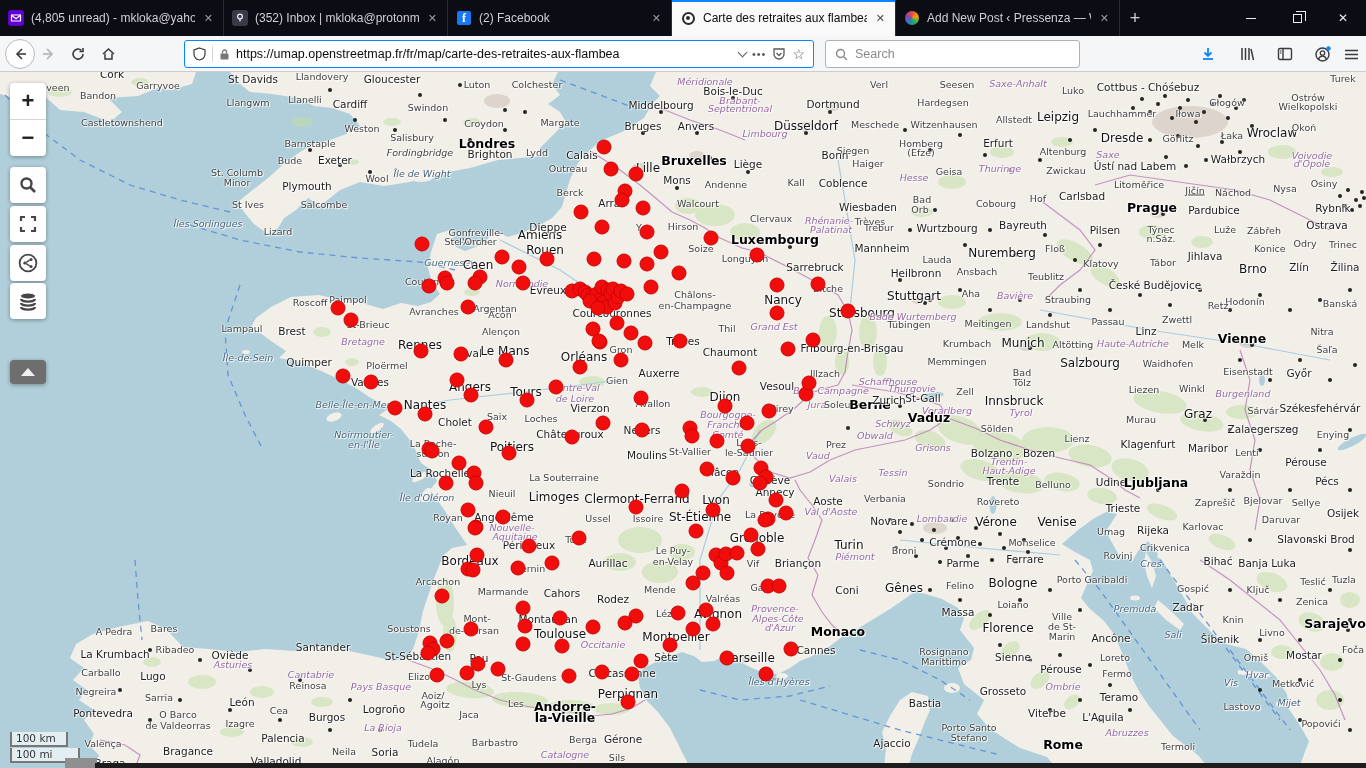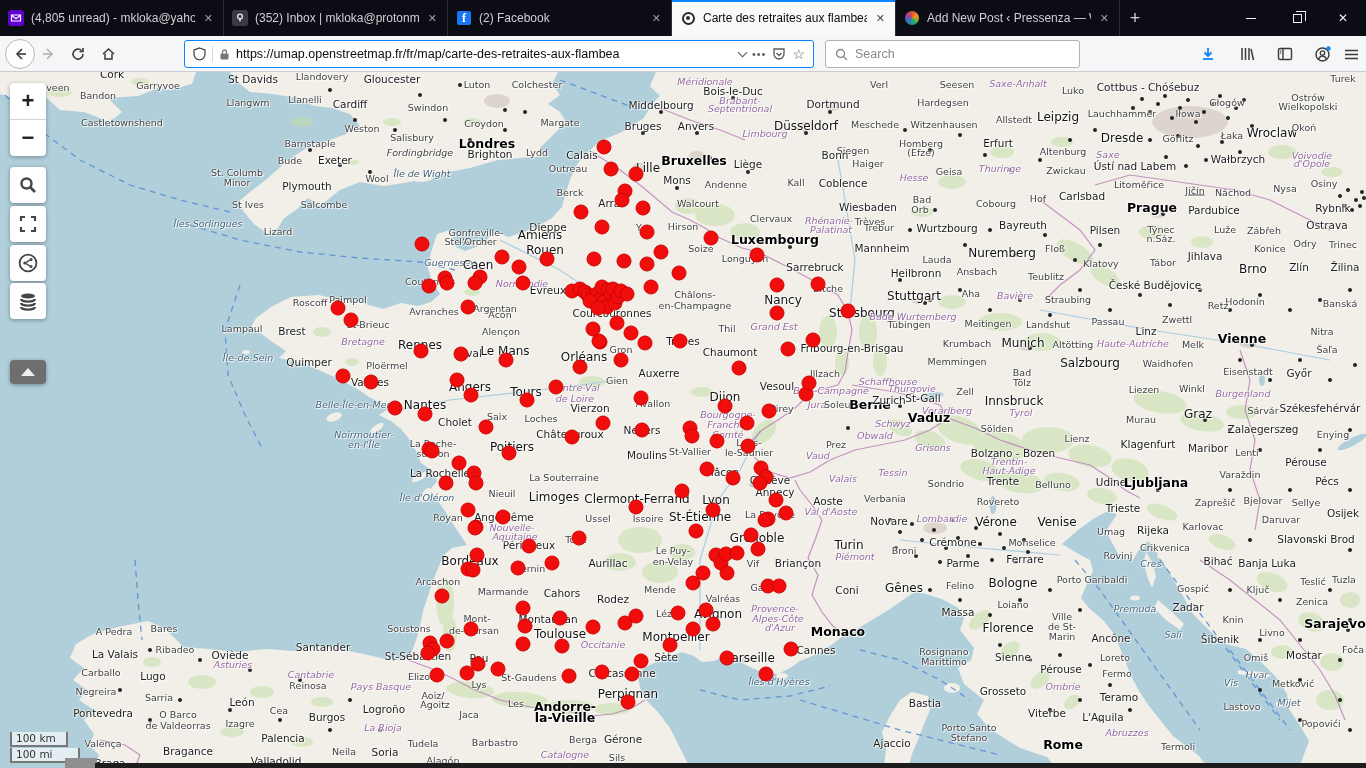--- a/index.html
+++ b/index.html
@@ -797,21 +797,21 @@
       <span class="lbl c" style="left: 276px; top: 689px;">Valladolid</span>
       <span class="lbl c" style="left: 283px; top: 666px;">Palencia</span>
       <span class="lbl c" style="left: 242px; top: 630px;">León</span>
       <span class="lbl t" style="left: 279px; top: 638px;">Cea</span>
       <span class="lbl t" style="left: 240px; top: 651px;">Izagre</span>
       <span class="lbl c" style="left: 230px; top: 583px;">Oviède</span>
       <span class="lbl r" style="left: 233px; top: 592px;">Asturies</span>
       <span class="lbl c" style="left: 153px; top: 604px;">Lugo</span>
       <span class="lbl t" style="left: 159px; top: 625px;">Sarria</span>
       <span class="lbl t" style="left: 175px; top: 577px;">Ribadeo</span>
-      <span class="lbl c" style="left: 115px; top: 582px;">La Valais</span>
+      <span class="lbl c" style="left: 115px; top: 582px;">La Krumbach</span>
       <span class="lbl t" style="left: 101px; top: 600px;">Carballo</span>
       <span class="lbl t" style="left: 96px; top: 619px;">Negreira</span>
       <span class="lbl c" style="left: 103px; top: 641px;">Pontevedra</span>
       <span class="lbl t" style="left: 178px; top: 642px;">O Barco</span>
       <span class="lbl t" style="left: 178px; top: 653px;">de Valdeorras</span>
       <span class="lbl c" style="left: 188px; top: 679px;">Bragance</span>
       <span class="lbl t" style="left: 103px; top: 671px;">Valença</span>
       <span class="lbl c" style="left: 110px; top: 691px;">Braga</span>
       <span class="lbl t" style="left: 114px; top: 559px;">A Pedra</span>
       <span class="lbl t" style="left: 164px; top: 556px;">Bares</span>

